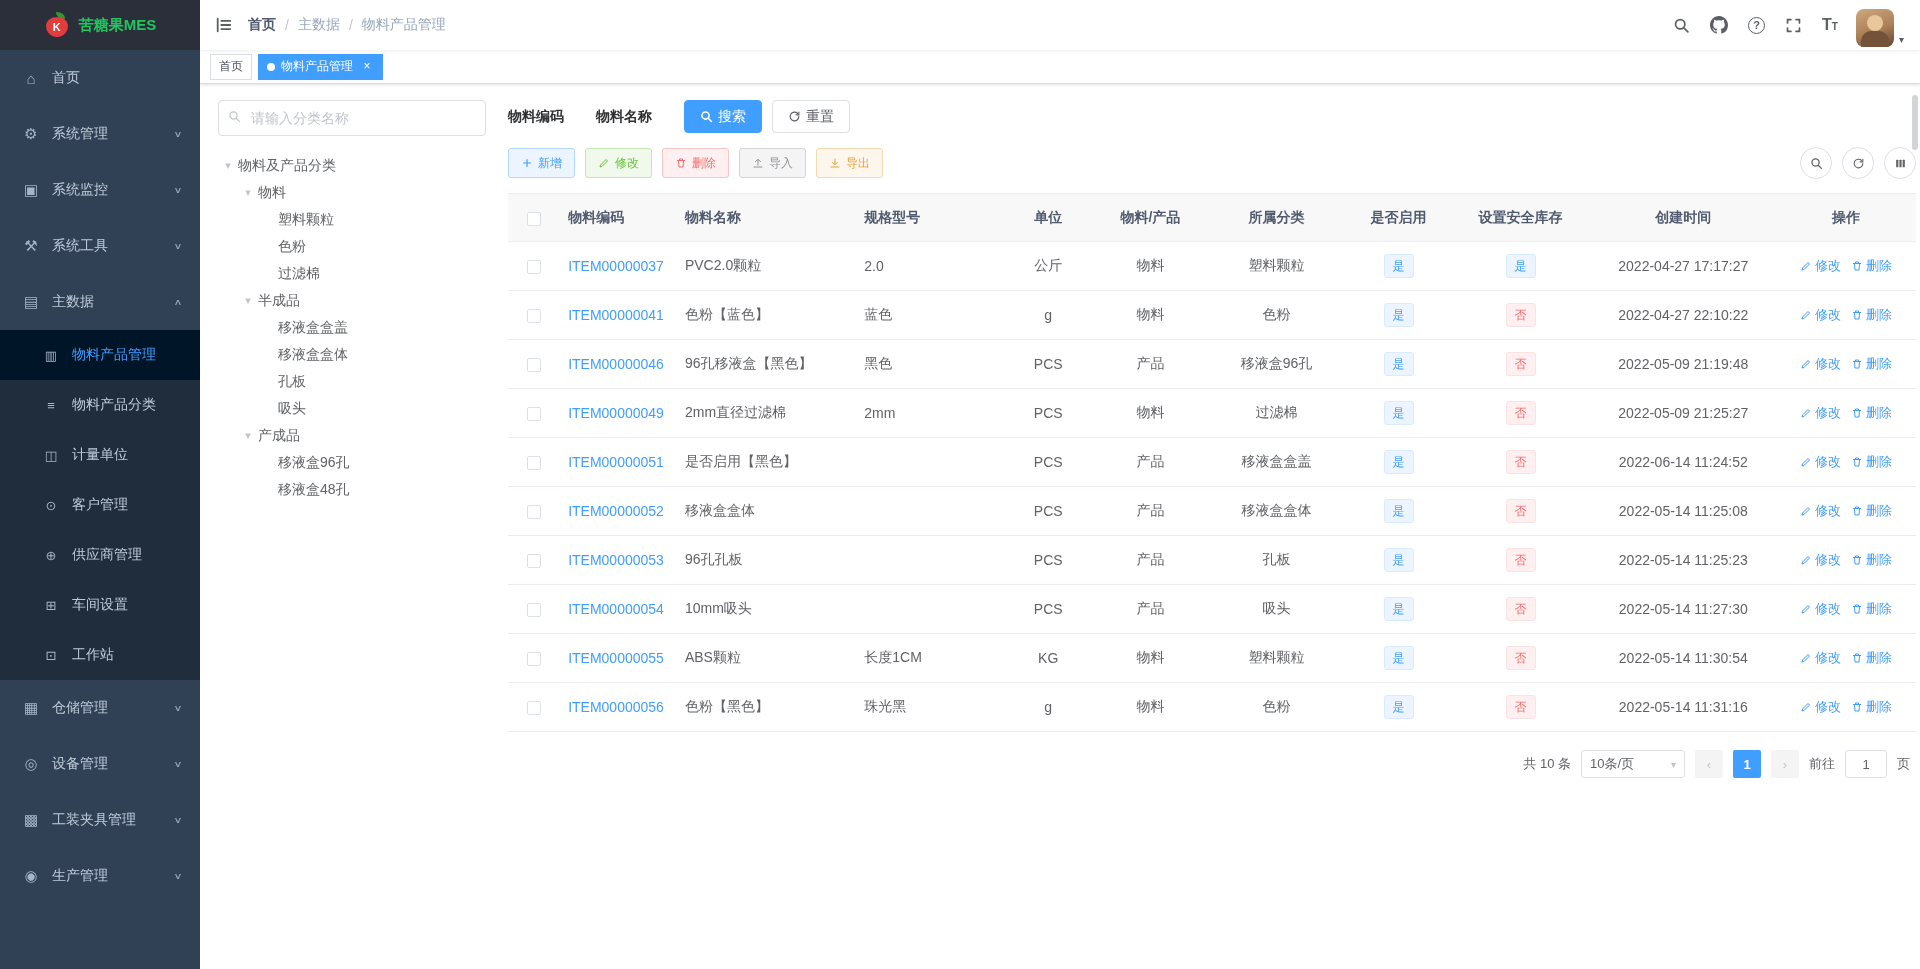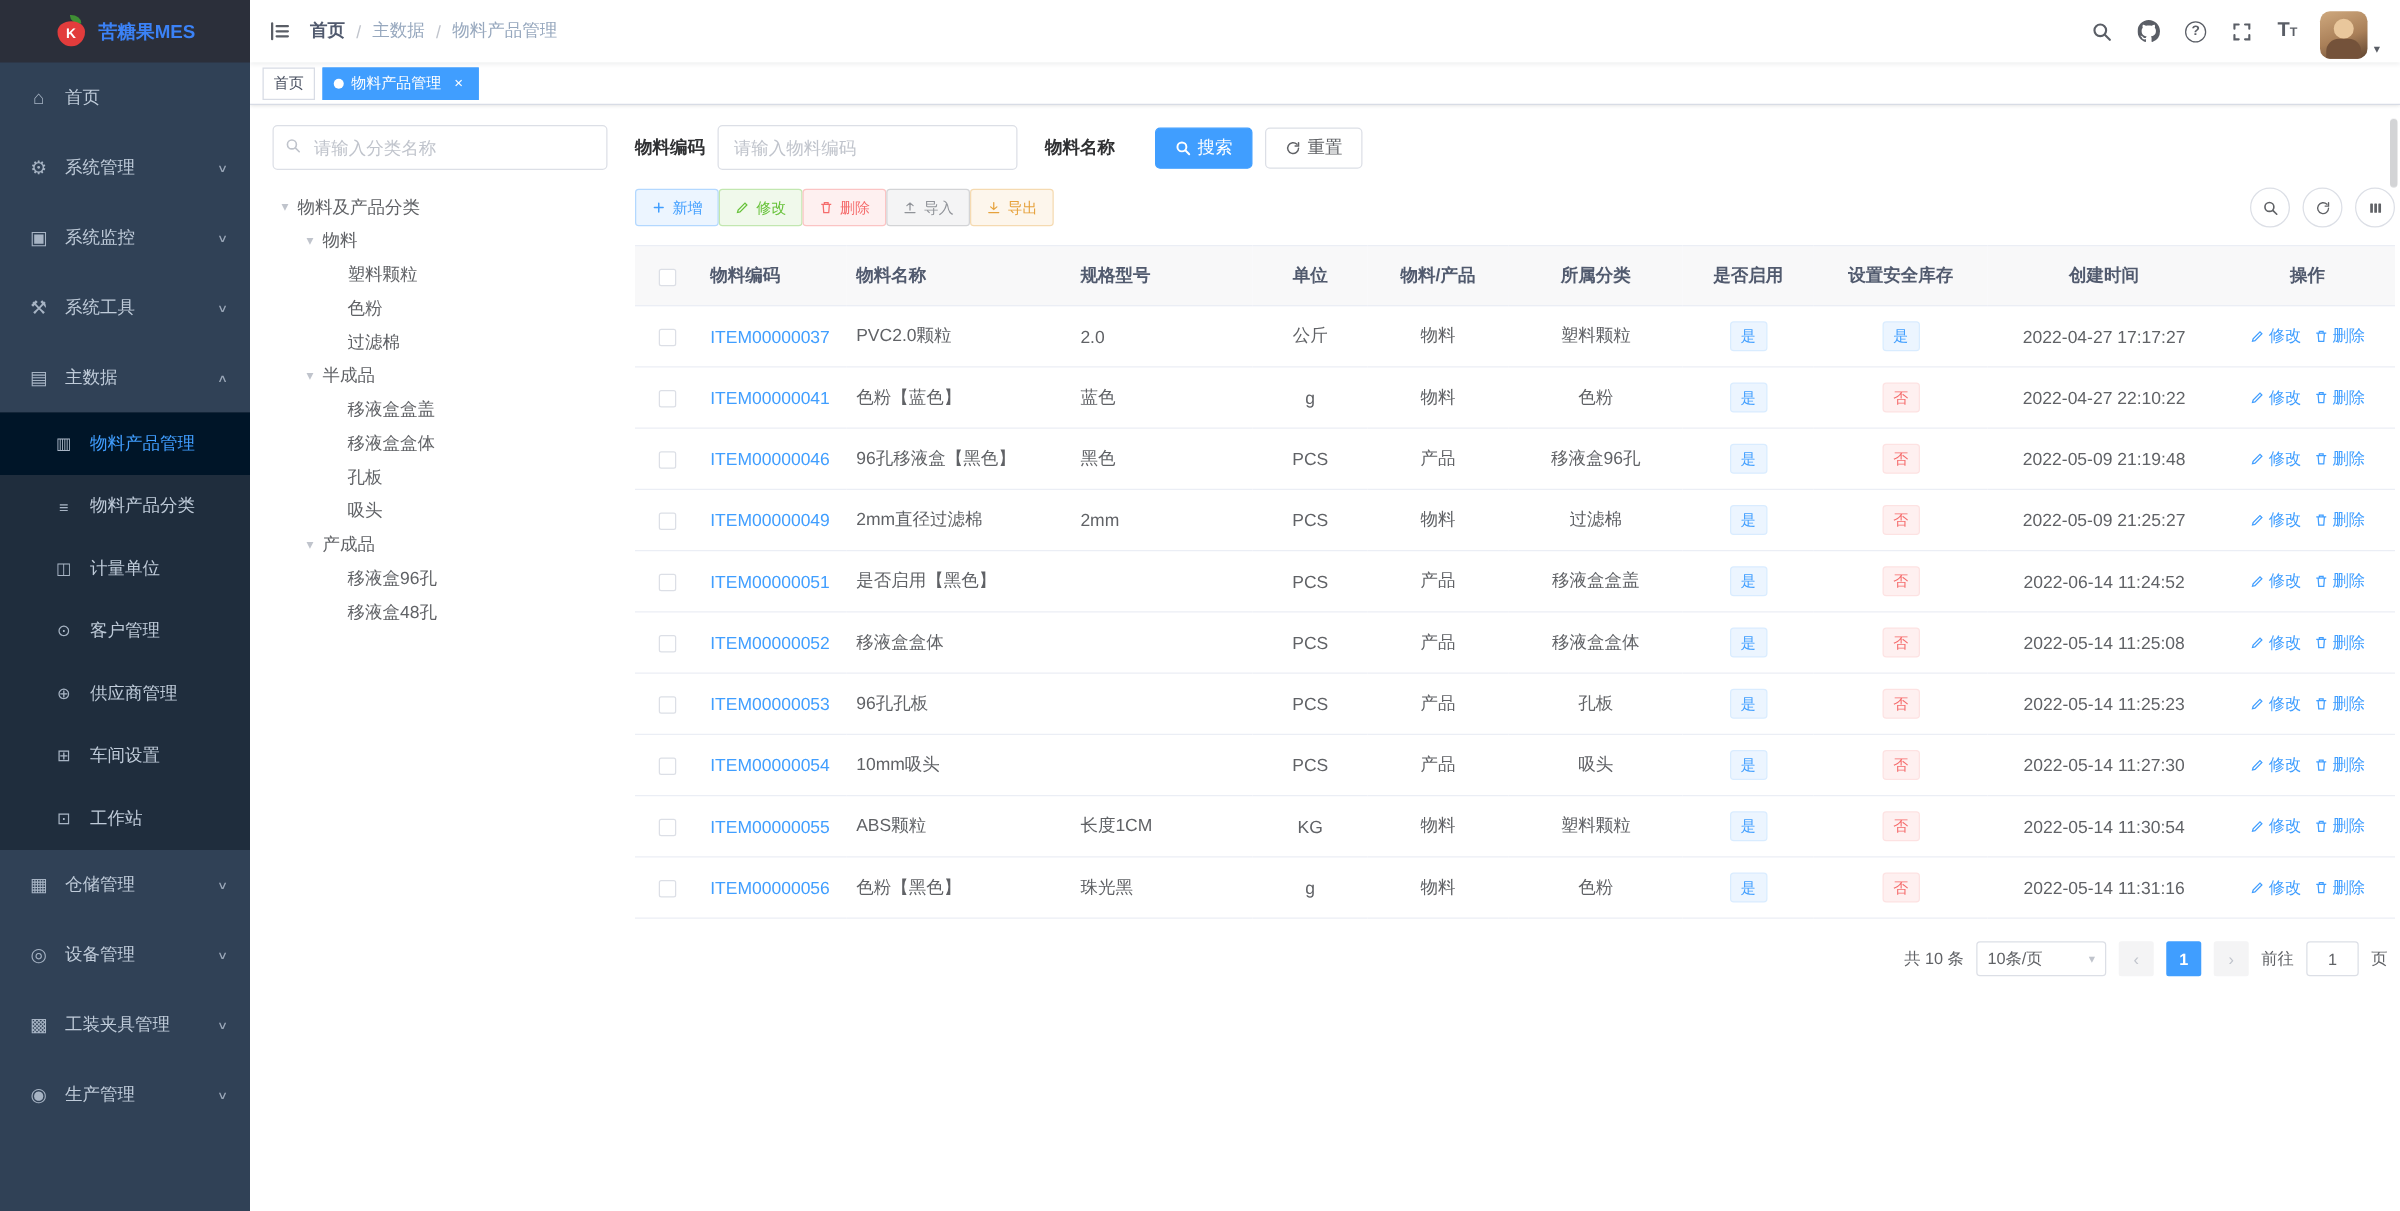--- a/index.html
+++ b/index.html
@@ -6,21 +6,21 @@
   html,body { width:1920px; height:969px; overflow:hidden; background:#fff;
     font-family:"Liberation Sans","DejaVu Sans",sans-serif; font-size:14px; color:#303133; }
 
   
   .sidebar { position:fixed; left:0; top:0; bottom:0; width:200px; background:#304156; z-index:20; overflow:hidden; }
   .logo-bar { height:50px; display:flex; align-items:center; justify-content:center; gap:9px; background:#2b2f3a; cursor:pointer; }
   .logo-mark { position:relative; width:26px; height:26px; flex:none; }
   .logo-body { position:absolute; inset:5px 2px 1px 2px; background:#e23c3c; border-radius:50% 50% 48% 48% / 42% 42% 58% 58%;
     display:flex; align-items:center; justify-content:center; color:#fff; font-size:11px; font-weight:bold; }
   .logo-leaf { position:absolute; top:0; left:12px; width:9px; height:7px; background:#3f8f34; border-radius:0 100% 10% 100%; }
-  .logo-title { color:#3b82f6; font-weight:bold; font-size:15px; }
+  .logo-title { color:#22c55e; font-weight:bold; font-size:15px; }
   .menu-item { height:56px; display:flex; align-items:center; padding:0 18px 0 20px; color:#bfcbd9; cursor:pointer; }
   .mi-icon { width:22px; margin-right:10px; text-align:center; font-size:15px; color:#a7b4c4; flex:none; }
   .mi-label { white-space:nowrap; }
   .chevron { margin-left:auto; font-size:11px; color:#9aa7b8; transform:scale(1.1,.8); }
   .submenu-children { background:#1f2d3d; }
   .submenu-child { height:50px; display:flex; align-items:center; padding:0 18px 0 40px; color:#bfcbd9; cursor:pointer; }
   .submenu-child.active { color:#409eff; background:#001528; }
   .submenu-child .mi-icon { font-size:13px; }
 
   
@@ -330,40 +330,39 @@
           <span class="caret"></span>
           <span>移液盒48孔</span>
         </div>
       </div>
   </section>
 
   <section class="main-panel">
 
     <div class="filter-row">
       <label class="filter-label">物料编码</label>
-      <input class="filter-input" placeholder="请输入物料编码" style="">
       <label class="filter-label ml">物料名称</label>
       <button class="btn btn-primary">
         <svg width="13" height="13" viewBox="0 0 20 20" fill="none" stroke="currentColor" stroke-width="2.4" stroke-linecap="round">
           <circle cx="8.5" cy="8.5" r="5.5"></circle>
             <path d="M13 13l4.5 4.5"></path>
         </svg>
         <span>搜索</span>
       </button>
       <button class="btn reset">
         <svg width="13" height="13" viewBox="0 0 24 24" fill="none" stroke="currentColor" stroke-width="2.2" stroke-linecap="round">
           <path d="M20 12a8 8 0 1 1-2.3-5.6"></path>
             <path d="M20 4v5h-5"></path>
         </svg>
         <span>重置</span>
       </button>
     </div>
 
     <div class="toolbar-row">
-      <div class="toolbar-left" style="display:flex;">
+      <div class="toolbar-left" style="display:flex;gap:10px;">
           <button class="btn small btn-plain-primary">
             <span class="op-ic" style="display: inline-flex;">
               <svg width="12" height="12" viewBox="0 0 24 24" fill="none" stroke="currentColor" stroke-width="2.4" stroke-linecap="round">
                 <path d="M12 5v14M5 12h14"></path>
               </svg>
             </span>
             <span>新增</span>
           </button>
           <button class="btn small btn-plain-success">
             <span class="op-ic" style="display: inline-flex;">

